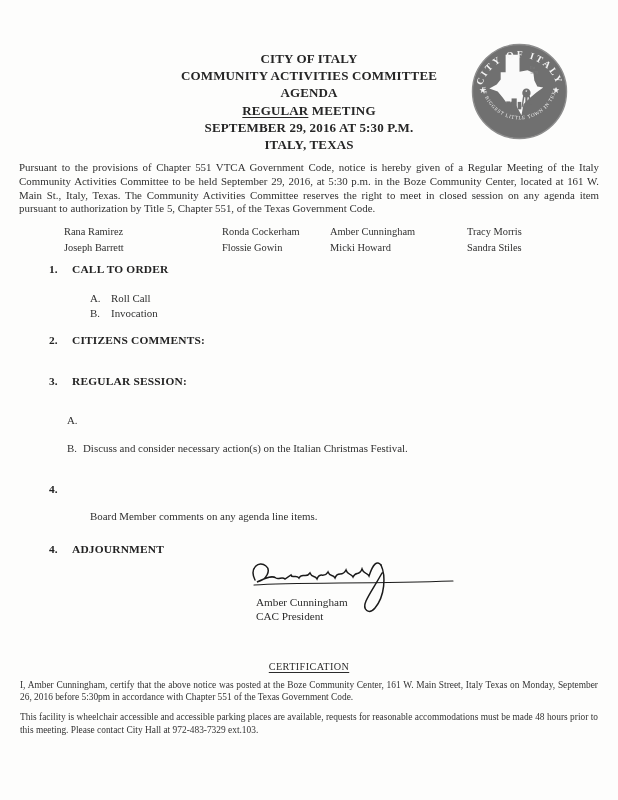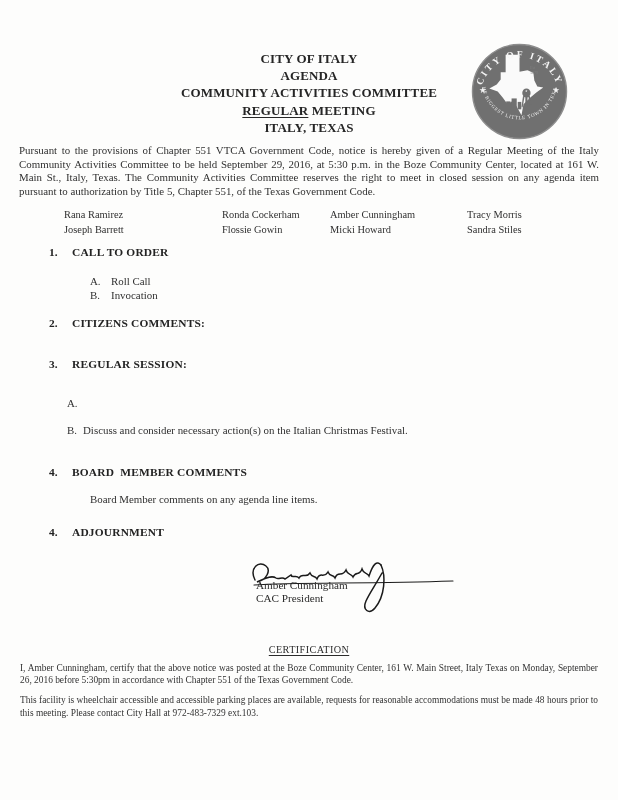--- a/index.html
+++ b/index.html
@@ -81,23 +81,24 @@
     <text font-size="9.6" font-weight="bold" fill="#f5f5f5" letter-spacing="2.4" font-family="Liberation Serif, serif">
       <textPath href="#arcTop" startOffset="50%" text-anchor="middle">CITY OF ITALY</textPath>
     </text>
     <text font-size="5" fill="#f2f2f2" letter-spacing="0.8" font-family="Liberation Serif, serif">
       <textPath href="#arcBottom" startOffset="50%" text-anchor="middle">THE BIGGEST LITTLE TOWN IN TEXAS</textPath>
     </text>
   </svg>
 
   <div class="header">
     <div>CITY OF ITALY</div>
+    <div>COMMUNITY ACTIVITIES COMMITTEE</div>
     <div>AGENDA</div>
-    <div>COMMUNITY ACTIVITIES COMMITTEE</div>
     <div><span class="u">REGULAR</span><span style="white-space:pre-wrap;"> MEETING</span></div>
+    <div>SEPTEMBER 29, 2016 AT 5:30 P.M.</div>
     <div>ITALY, TEXAS</div>
   </div>
 
   <p class="notice">Pursuant to the provisions of Chapter 551 VTCA Government Code, notice is hereby given of a Regular Meeting of the Italy Community Activities Committee to be held September 29, 2016, at 5:30 p.m. in the Boze Community Center, located at 161 W. Main St., Italy, Texas.  The Community Activities Committee reserves the right to meet in closed session on any agenda item pursuant to authorization by Title 5, Chapter 551, of the Texas Government Code.</p>
 
   <div class="members">
     <div class="mcol c1">
       <div>Rana Ramirez</div>
       <div>Joseph Barrett</div>
     </div>
@@ -140,21 +141,20 @@
   <div class="sub shallow mt25">
     <span class="letter">A.</span>
   </div>
   <div class="sub shallow mt13">
     <span class="letter">B.</span>
     <span>Discuss and consider necessary action(s) on the Italian Christmas Festival.</span>
   </div>
 
   <div class="h-item mt27">
     <span class="h-num">4.</span>
-    <span class="h-title">BOARD  MEMBER COMMENTS</span>
   </div>
   <div class="note mt13">Board Member comments on any agenda line items.</div>
 
   <div class="h-item mt19">
     <span class="h-num">4.</span>
     <span class="h-title">ADJOURNMENT</span>
   </div>
 
   <svg class="sig-svg" viewBox="0 0 215 65" aria-hidden="true">
     <g fill="none" stroke="#1b1b1b" stroke-width="1.5" stroke-linecap="round">

